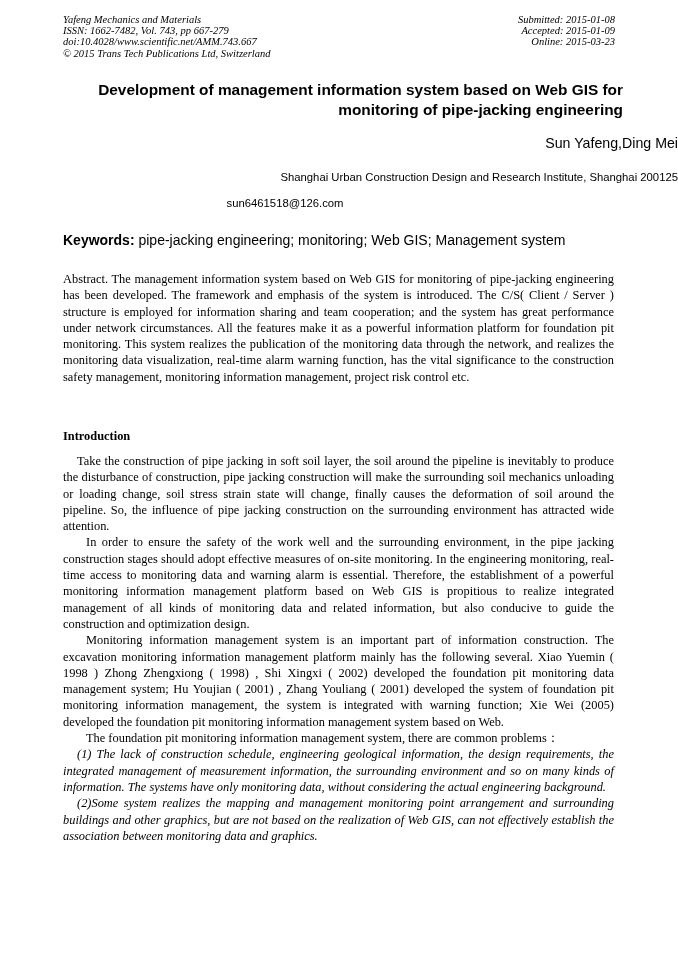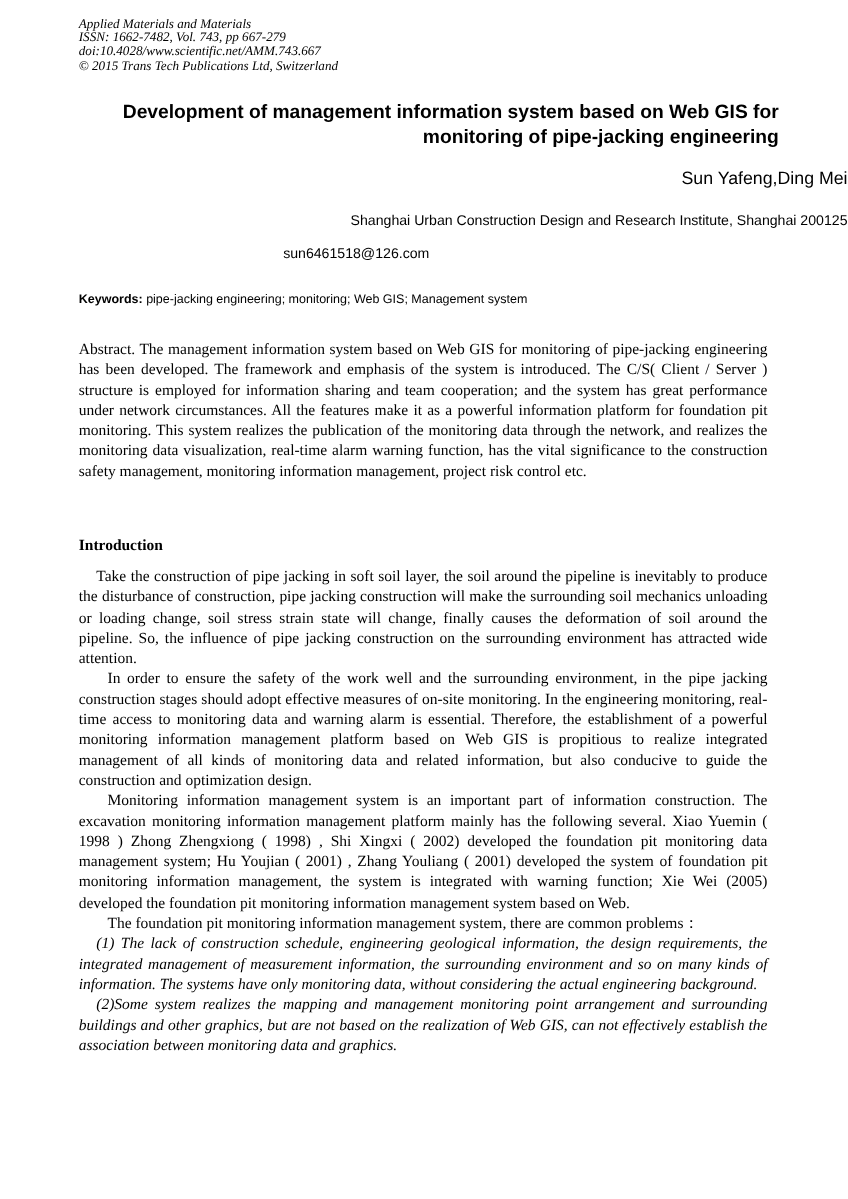--- a/index.html
+++ b/index.html
@@ -4,43 +4,48 @@
 <style>
   html, body { margin: 0; padding: 0; background: #ffffff; }
   body { width: 678px; height: 959px; position: relative; overflow: hidden; color: #000; }
   .page { position: absolute; left: 0; top: 0; width: 678px; height: 959px; }
   .hdr-left { position: absolute; left: 63px; top: 14px; font-family: "Liberation Serif", serif; font-style: italic; font-size: 10.5px; line-height: 11.2px; }
   .hdr-right { position: absolute; right: 63px; top: 14px; text-align: right; font-family: "Liberation Serif", serif; font-style: italic; font-size: 10.5px; line-height: 11.2px; }
   .title { position: absolute; left: 55px; width: 568px; top: 80px; text-align: right; font-family: "Liberation Sans", sans-serif; font-weight: bold; font-size: 15.4px; line-height: 19.5px; }
   .authors { position: absolute; left: 0; width: 678px; top: 135px; text-align: right; font-family: "Liberation Sans", sans-serif; font-size: 14.2px; line-height: 17px; }
   .affil { position: absolute; left: 0; width: 678px; top: 170px; text-align: right; font-family: "Liberation Sans", sans-serif; font-size: 11.3px; line-height: 14px; }
   .email { position: absolute; left: 0; width: 570px; top: 196px; text-align: center; font-family: "Liberation Sans", sans-serif; font-size: 11.3px; line-height: 14px; }
-  .keywords { position: absolute; left: 63px; top: 233px; font-family: "Liberation Sans", sans-serif; font-size: 10px; line-height: 14px; }
+  .keywords { position: absolute; left: 63px; top: 233px; font-family: "Liberation Sans", sans-serif; font-size: 14px; line-height: 14px; }
   .keywords b { font-weight: bold; }
   .body-text { position: absolute; left: 63px; width: 551px; font-family: "Liberation Serif", serif; font-size: 12.4px; line-height: 16.3px; text-align: justify; }
   .abstract { top: 271px; }
   .section-heading { position: absolute; left: 63px; top: 429px; font-family: "Liberation Serif", serif; font-weight: bold; font-size: 12.4px; }
   .intro { top: 453px; }
   .body-text p { margin: 0; text-indent: 14px; }
   .body-text p.ind2 { text-indent: 23px; }
   .body-text p.list { text-indent: 14px; font-style: italic; }
   .lead { font-weight: normal; }
 </style>
 </head>
 <body>
 
 <div class="page">
 
   <div class="hdr-left">
-    <div>Applied Materials and Materials</div>
+    <div>Yafeng Mechanics and Materials</div>
     <div>ISSN: 1662-7482, Vol. 743, pp 667-279</div>
     <div>doi:10.4028/www.scientific.net/AMM.743.667</div>
     <div>© 2015 Trans Tech Publications Ltd, Switzerland</div>
   </div>
 
+  <div class="hdr-right">
+    <div>Submitted: 2015-01-08</div>
+    <div>Accepted: 2015-01-09</div>
+    <div>Online: 2015-03-23</div>
+  </div>
 
   <div class="title">
     <div>Development of management information system based on Web GIS for</div>
     <div>monitoring of pipe-jacking engineering</div>
   </div>
 
   <div class="authors">Sun Yafeng,Ding Mei</div>
   <div class="affil">Shanghai Urban Construction Design and Research Institute, Shanghai 200125</div>
   <div class="email">sun6461518@126.com</div>
 

